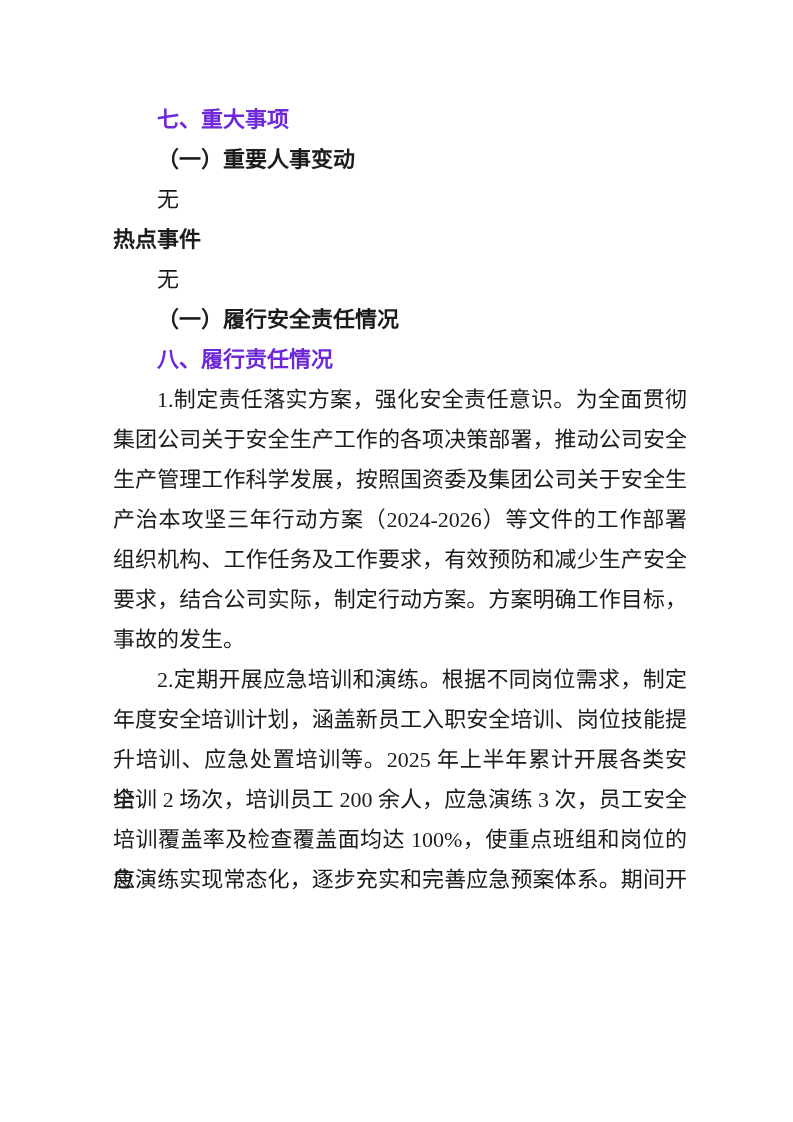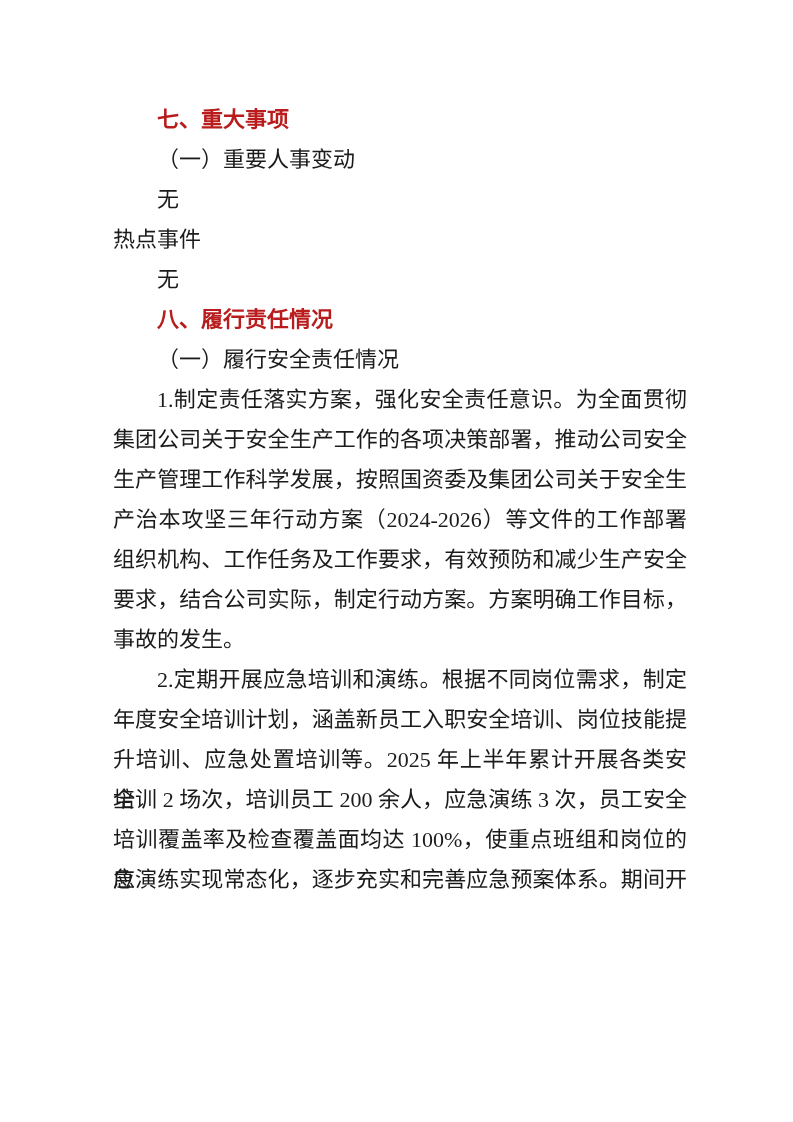--- a/index.html
+++ b/index.html
@@ -36,26 +36,26 @@
     text-justify: inter-character;
   }
   
   .indent {
     text-indent: 2em;
   }
   
   .t-hei {
     font-family: "Liberation Sans", "DejaVu Sans", sans-serif;
     font-weight: 700;
-    color: #b91c1c;
+    color: #6d28d9;
   }
   
   .t-kai {
     font-family: "Liberation Serif", "DejaVu Serif", serif;
-    font-weight: 400;
+    font-weight: 700;
   }
   
   .t-body {
     font-family: "Liberation Serif", "DejaVu Serif", serif;
     font-weight: 400;
   }
 </style>
 </head>
 <body>
 
@@ -69,23 +69,23 @@
 
       <div class="line t-body indent">无</div>
 
 
       <div class="line t-kai">热点事件</div>
 
       <div class="line t-body indent">无</div>
     </section>
 
     <section>
+      <div class="line t-kai indent">（一）履行安全责任情况</div>
+
       <div class="line t-hei indent">八、履行责任情况</div>
-
-      <div class="line t-kai indent">（一）履行安全责任情况</div>
 
       <div>
         <div class="line t-body indent fill">1.制定责任落实方案，强化安全责任意识。为全面贯彻</div>
         <div class="line t-body fill">集团公司关于安全生产工作的各项决策部署，推动公司安全</div>
         <div class="line t-body fill">生产管理工作科学发展，按照国资委及集团公司关于安全生</div>
         <div class="line t-body fill">产治本攻坚三年行动方案（2024-2026）等文件的工作部署</div>
         <div class="line t-body fill">组织机构、工作任务及工作要求，有效预防和减少生产安全</div>
         <div class="line t-body fill">要求，结合公司实际，制定行动方案。方案明确工作目标，</div>
         <div class="line t-body">事故的发生。</div>
       </div>

